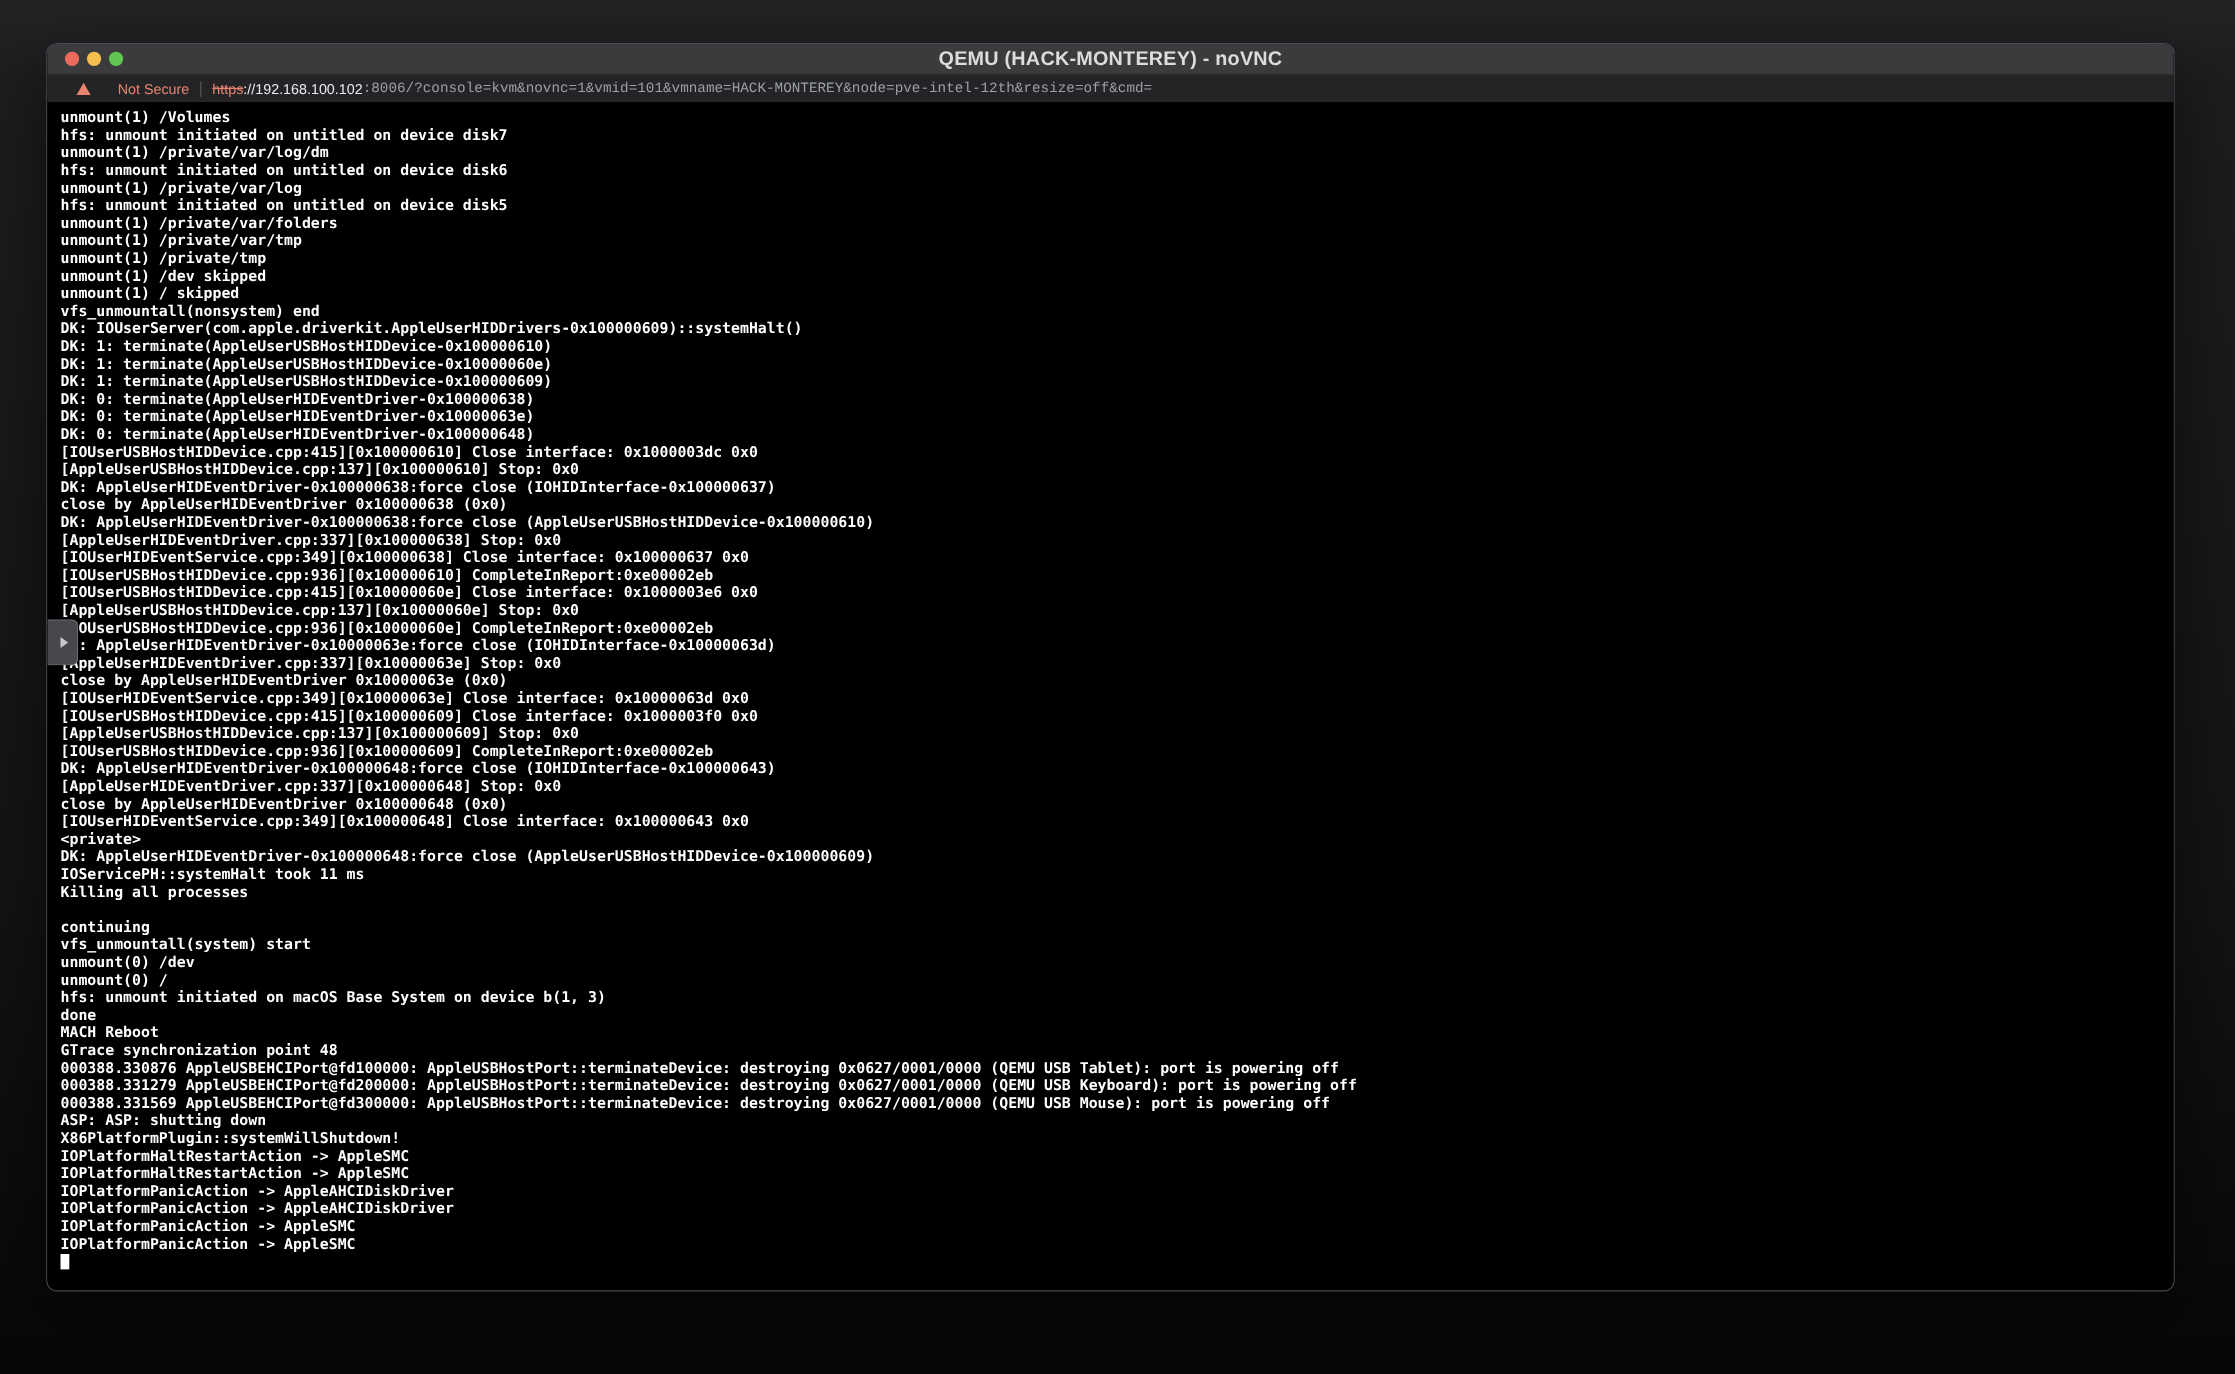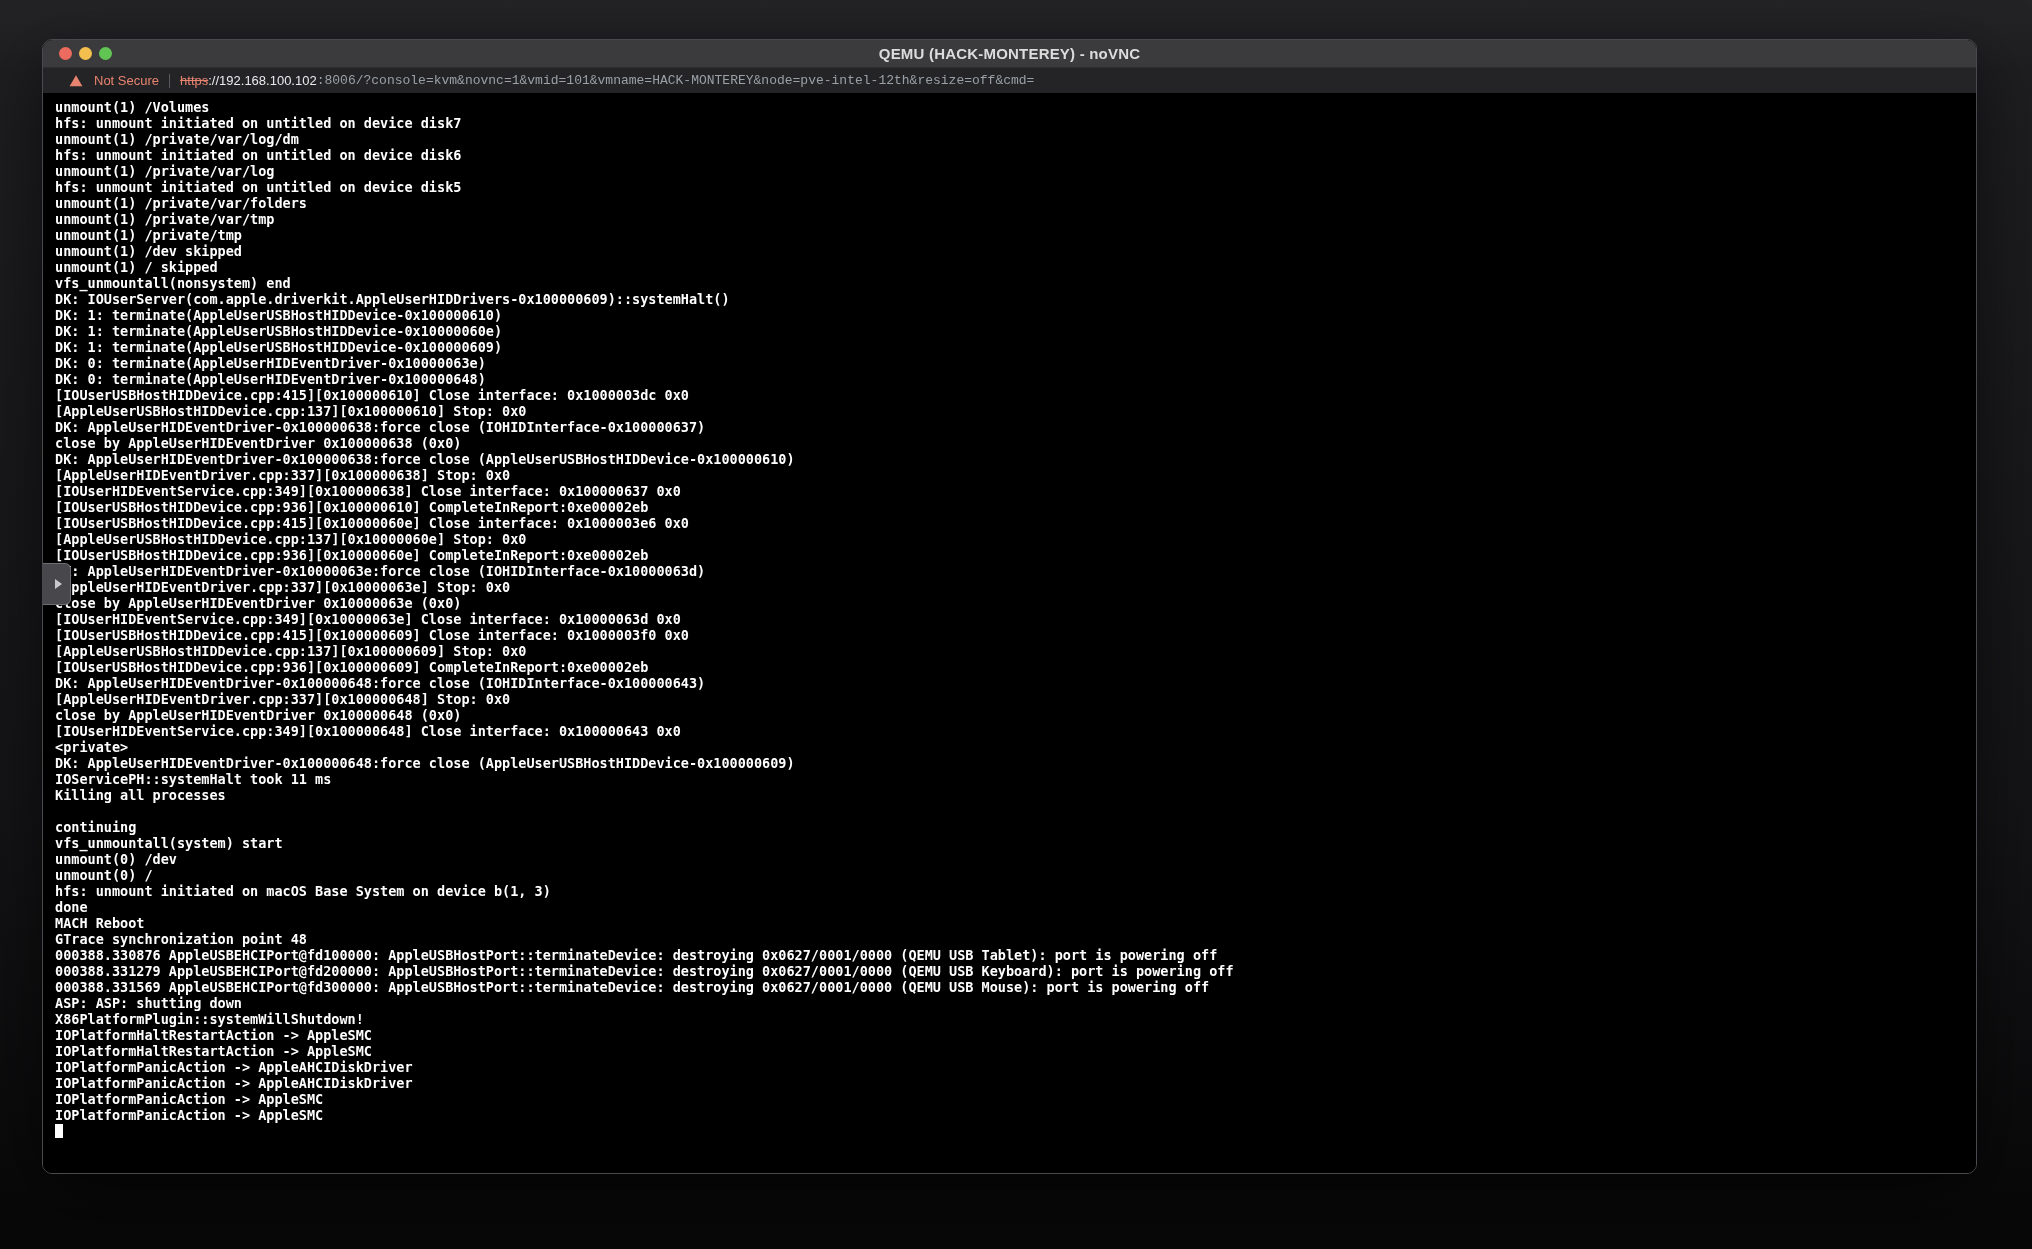--- a/index.html
+++ b/index.html
@@ -15,28 +15,28 @@
     background:#000; box-shadow:0 24px 70px rgba(0,0,0,.55);
     display:flex; flex-direction:column;
   }
   .titlebar {
     height:28px; background:#3b3b3d; border-bottom:1px solid #2e2e30;
     position:relative; display:flex; align-items:center; flex:0 0 auto;
   }
   .traffic-lights { position:absolute; left:16px; top:0; height:100%; display:flex; align-items:center; gap:7px; }
   .light { width:13px; height:13px; border-radius:50%; border:none; padding:0; cursor:default; }
   .window-title {
-    width:100%; text-align:center; color:#dcdcdd; font-size:15px; font-weight:700;
+    width:100%; text-align:center; color:#dcdcdd; font-size:18px; font-weight:700;
     letter-spacing:.2px; white-space:nowrap;
   }
   .urlbar {
     height:25px; background:#242427; display:flex; align-items:center;
     padding-left:26px; flex:0 0 auto; font-size:13px; white-space:nowrap;
   }
-  .security-chip { display:flex; align-items:center; gap:11px; cursor:pointer; }
+  .security-chip { display:flex; align-items:center; gap:24px; cursor:pointer; }
   .warn-icon { display:flex; align-items:center; }
   .not-secure-label { color:#e8836f; }
   .url-divider { width:1px; height:14px; background:#5a5a5e; margin:0 10px; }
   .url-text { display:flex; align-items:center; }
   .url-scheme { color:#e8836f; text-decoration:line-through; }
   .url-sep { color:#e9eaed; }
   .url-host { color:#e9eaed; }
   .url-rest { color:#9aa0a6;font-family:Liberation Mono, monospace; }
   .terminal {
     position:relative; flex:1 1 auto; background:#000; overflow:hidden;
@@ -102,20 +102,21 @@
           <div class="tline">unmount(1) /private/var/folders</div>
           <div class="tline">unmount(1) /private/var/tmp</div>
           <div class="tline">unmount(1) /private/tmp</div>
           <div class="tline">unmount(1) /dev skipped</div>
           <div class="tline">unmount(1) / skipped</div>
           <div class="tline">vfs_unmountall(nonsystem) end</div>
           <div class="tline">DK: IOUserServer(com.apple.driverkit.AppleUserHIDDrivers-0x100000609)::systemHalt()</div>
           <div class="tline">DK: 1: terminate(AppleUserUSBHostHIDDevice-0x100000610)</div>
           <div class="tline">DK: 1: terminate(AppleUserUSBHostHIDDevice-0x10000060e)</div>
           <div class="tline">DK: 1: terminate(AppleUserUSBHostHIDDevice-0x100000609)</div>
+          <div class="tline">DK: 0: terminate(AppleUserHIDEventDriver-0x100000638)</div>
           <div class="tline">DK: 0: terminate(AppleUserHIDEventDriver-0x10000063e)</div>
           <div class="tline">DK: 0: terminate(AppleUserHIDEventDriver-0x100000648)</div>
           <div class="tline">[IOUserUSBHostHIDDevice.cpp:415][0x100000610] Close interface: 0x1000003dc 0x0</div>
           <div class="tline">[AppleUserUSBHostHIDDevice.cpp:137][0x100000610] Stop: 0x0</div>
           <div class="tline">DK: AppleUserHIDEventDriver-0x100000638:force close (IOHIDInterface-0x100000637)</div>
           <div class="tline">close by AppleUserHIDEventDriver 0x100000638 (0x0)</div>
           <div class="tline">DK: AppleUserHIDEventDriver-0x100000638:force close (AppleUserUSBHostHIDDevice-0x100000610)</div>
           <div class="tline">[AppleUserHIDEventDriver.cpp:337][0x100000638] Stop: 0x0</div>
           <div class="tline">[IOUserHIDEventService.cpp:349][0x100000638] Close interface: 0x100000637 0x0</div>
           <div class="tline">[IOUserUSBHostHIDDevice.cpp:936][0x100000610] CompleteInReport:0xe00002eb</div>

